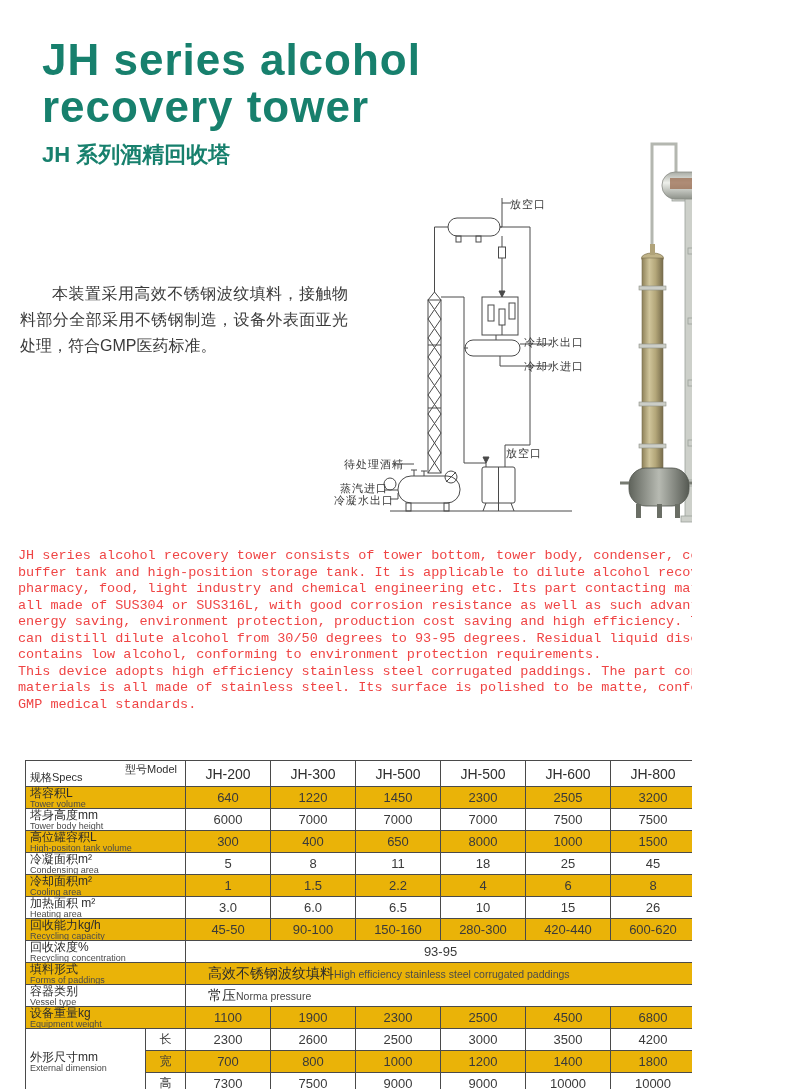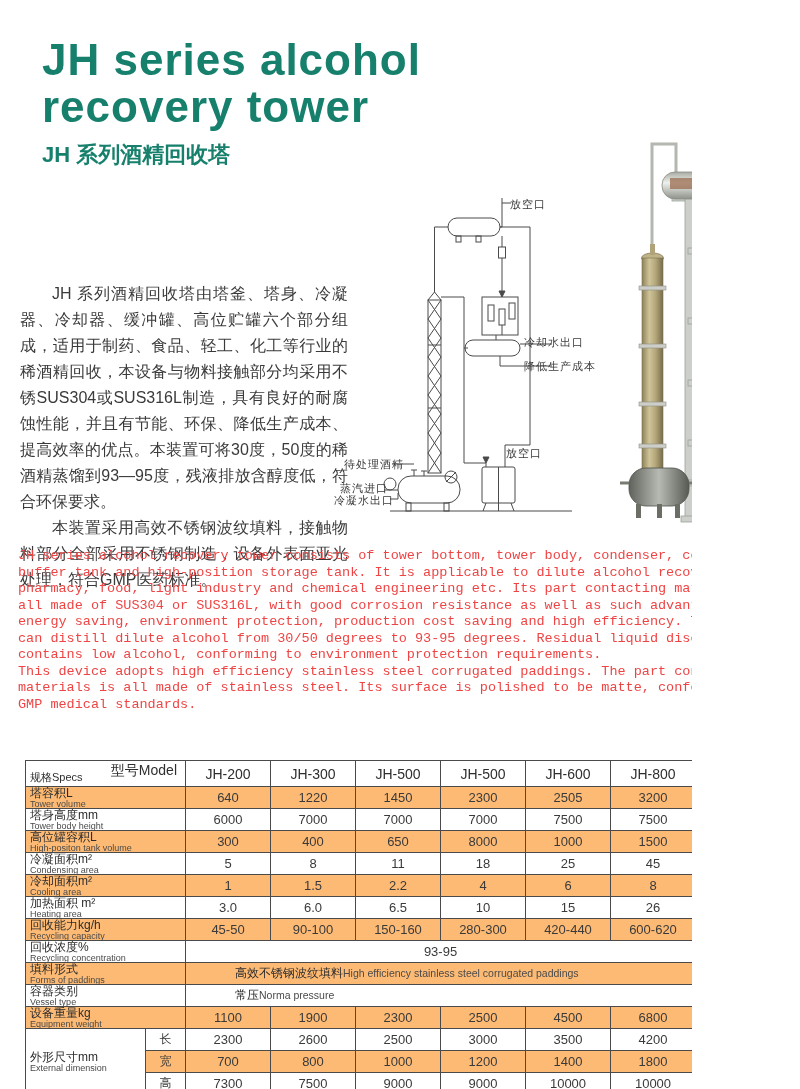--- a/index.html
+++ b/index.html
@@ -24,52 +24,51 @@
   .photo{position:absolute;left:612px;top:128px;width:188px;height:408px;}
   .dlabel{position:absolute;font-size:11px;color:#3a3a3a;white-space:nowrap;letter-spacing:1px;}
 
   
   .section-title{position:absolute;left:25px;top:728px;font-size:17px;font-weight:bold;color:#1d1d1d;}
   .ttable{position:absolute;left:25px;top:760px;width:766px;border-collapse:collapse;
           table-layout:fixed;}
   .ttable th,.ttable td{border:1px solid #4a4a4a;padding:0;margin:0;overflow:hidden;}
   .ttable thead th{height:25px;font-size:14px;font-weight:normal;color:#2e2e2e;background:#fff;}
   .ttable tbody td{height:21px;font-size:13px;color:#3a3a3a;text-align:center;background:#fff;}
-  tr.g td{background:#fdba74;}
+  tr.g td{background:#eab308;}
   td.dimlab{background:#fff !important;}
   .labcell{text-align:left !important;padding-left:4px !important;line-height:1;}
   .labcell .cn{font-size:12px;color:#2c2c2c;line-height:11px;padding-top:1px;}
   .labcell .en{font-size:9.5px;color:#4a4a4a;line-height:9px;transform:scale(.95);transform-origin:left;}
   .spanleft{text-align:left !important;padding-left:22px !important;}
-  .spanleft .cnv{font-size:12px;color:#2c2c2c;margin-left:27px;}
+  .spanleft .cnv{font-size:14px;color:#2c2c2c;}
   .spanleft .env{font-size:10.5px;color:#4a4a4a;padding-left:0;}
   .subcell{font-size:12px !important;color:#2c2c2c;}
   .corner{position:relative;background-image:linear-gradient(to bottom right,
           transparent calc(50% - 0.7px), #444 calc(50% - 0.7px),
           #444 calc(50% + 0.7px), transparent calc(50% + 0.7px));}
-  .corner .ct{position:absolute;top:1px;right:8px;font-size:14px;color:#2e2e2e;}
+  .corner .ct{position:absolute;top:1px;right:8px;font-size:11px;color:#2e2e2e;}
   .corner .cb{position:absolute;bottom:1px;left:4px;font-size:11px;color:#2e2e2e;}
 
   .corner-mark{position:absolute;left:739px;top:1042px;width:8px;height:7px;background:#17806d;
                clip-path:polygon(100% 0,100% 100%,0 100%);opacity:.85;}
   svg{display:block;}
 </style>
 </head>
 <body>
 
 <div id="page">
 
   <div class="title">
     <div>JH series alcohol</div>
     <div>recovery tower</div>
   </div>
   <div class="subtitle">JH 系列酒精回收塔</div>
 
   <div class="cn-intro">
-    <p>JH 系列酒精回收塔由塔釜、塔身、冷凝器、冷却器、缓冲罐、高位贮罐六个部分组成，适用于制药、食品、轻工、化工等行业的稀酒精回收，本设备与物料接触部分均采用不锈SUS304或SUS316L制造，具有良好的耐腐蚀性能，并且有节能、环保、降低生产成本、提高效率的优点。本装置可将30度，50度的稀酒精蒸馏到93—95度，残液排放含醇度低，符合环保要求。</p>
     <p>本装置采用高效不锈钢波纹填料，接触物料部分全部采用不锈钢制造，设备外表面亚光处理，符合GMP医药标准。</p>
   </div>
 
   <svg class="schematic" viewBox="0 0 280 360" fill="none" stroke="#4a4a4a" stroke-width="1">
 
     <rect x="88" y="107" width="13" height="173"></rect>
     <path d="M88,107 L94.5,99 L101,107"></path>
     <path d="M88,107 l13,19 M101,107 l-13,19 M88,126 l13,19 M101,126 l-13,19
              M88,145 l13,19 M101,145 l-13,19 M88,164 l13,19 M101,164 l-13,19
              M88,183 l13,19 M101,183 l-13,19 M88,202 l13,19 M101,202 l-13,19
@@ -115,21 +114,21 @@
     <circle cx="111" cy="284" r="6"></circle>
     <path d="M106,289 L116,279"></path>
     <path d="M74,283 V277 M71,277 H77 M84,283 V278 M81,278 H87 M52,271 H74"></path>
 
     <circle cx="50" cy="291" r="6"></circle>
     <path d="M44,297 H58 M46,294 H44 M50,306 H58 V300"></path>
   </svg>
 
   <div class="dlabel" style="left:510px;top:197px;">放空口</div>
   <div class="dlabel" style="left:524px;top:335px;">冷却水出口</div>
-  <div class="dlabel" style="left:524px;top:359px;">降低生产成本</div>
+  <div class="dlabel" style="left:524px;top:359px;">冷却水进口</div>
   <div class="dlabel" style="left:344px;top:457px;">待处理酒精</div>
   <div class="dlabel" style="left:506px;top:446px;">放空口</div>
   <div class="dlabel" style="left:340px;top:481px;">蒸汽进口</div>
   <div class="dlabel" style="left:334px;top:493px;">冷凝水出口</div>
 
   <svg class="photo" viewBox="0 0 188 408">
     <defs>
       <linearGradient id="colg" x1="0" y1="0" x2="1" y2="0">
         <stop offset="0" stop-color="#8e8159"></stop>
           <stop offset="0.35" stop-color="#cfc49a"></stop>

